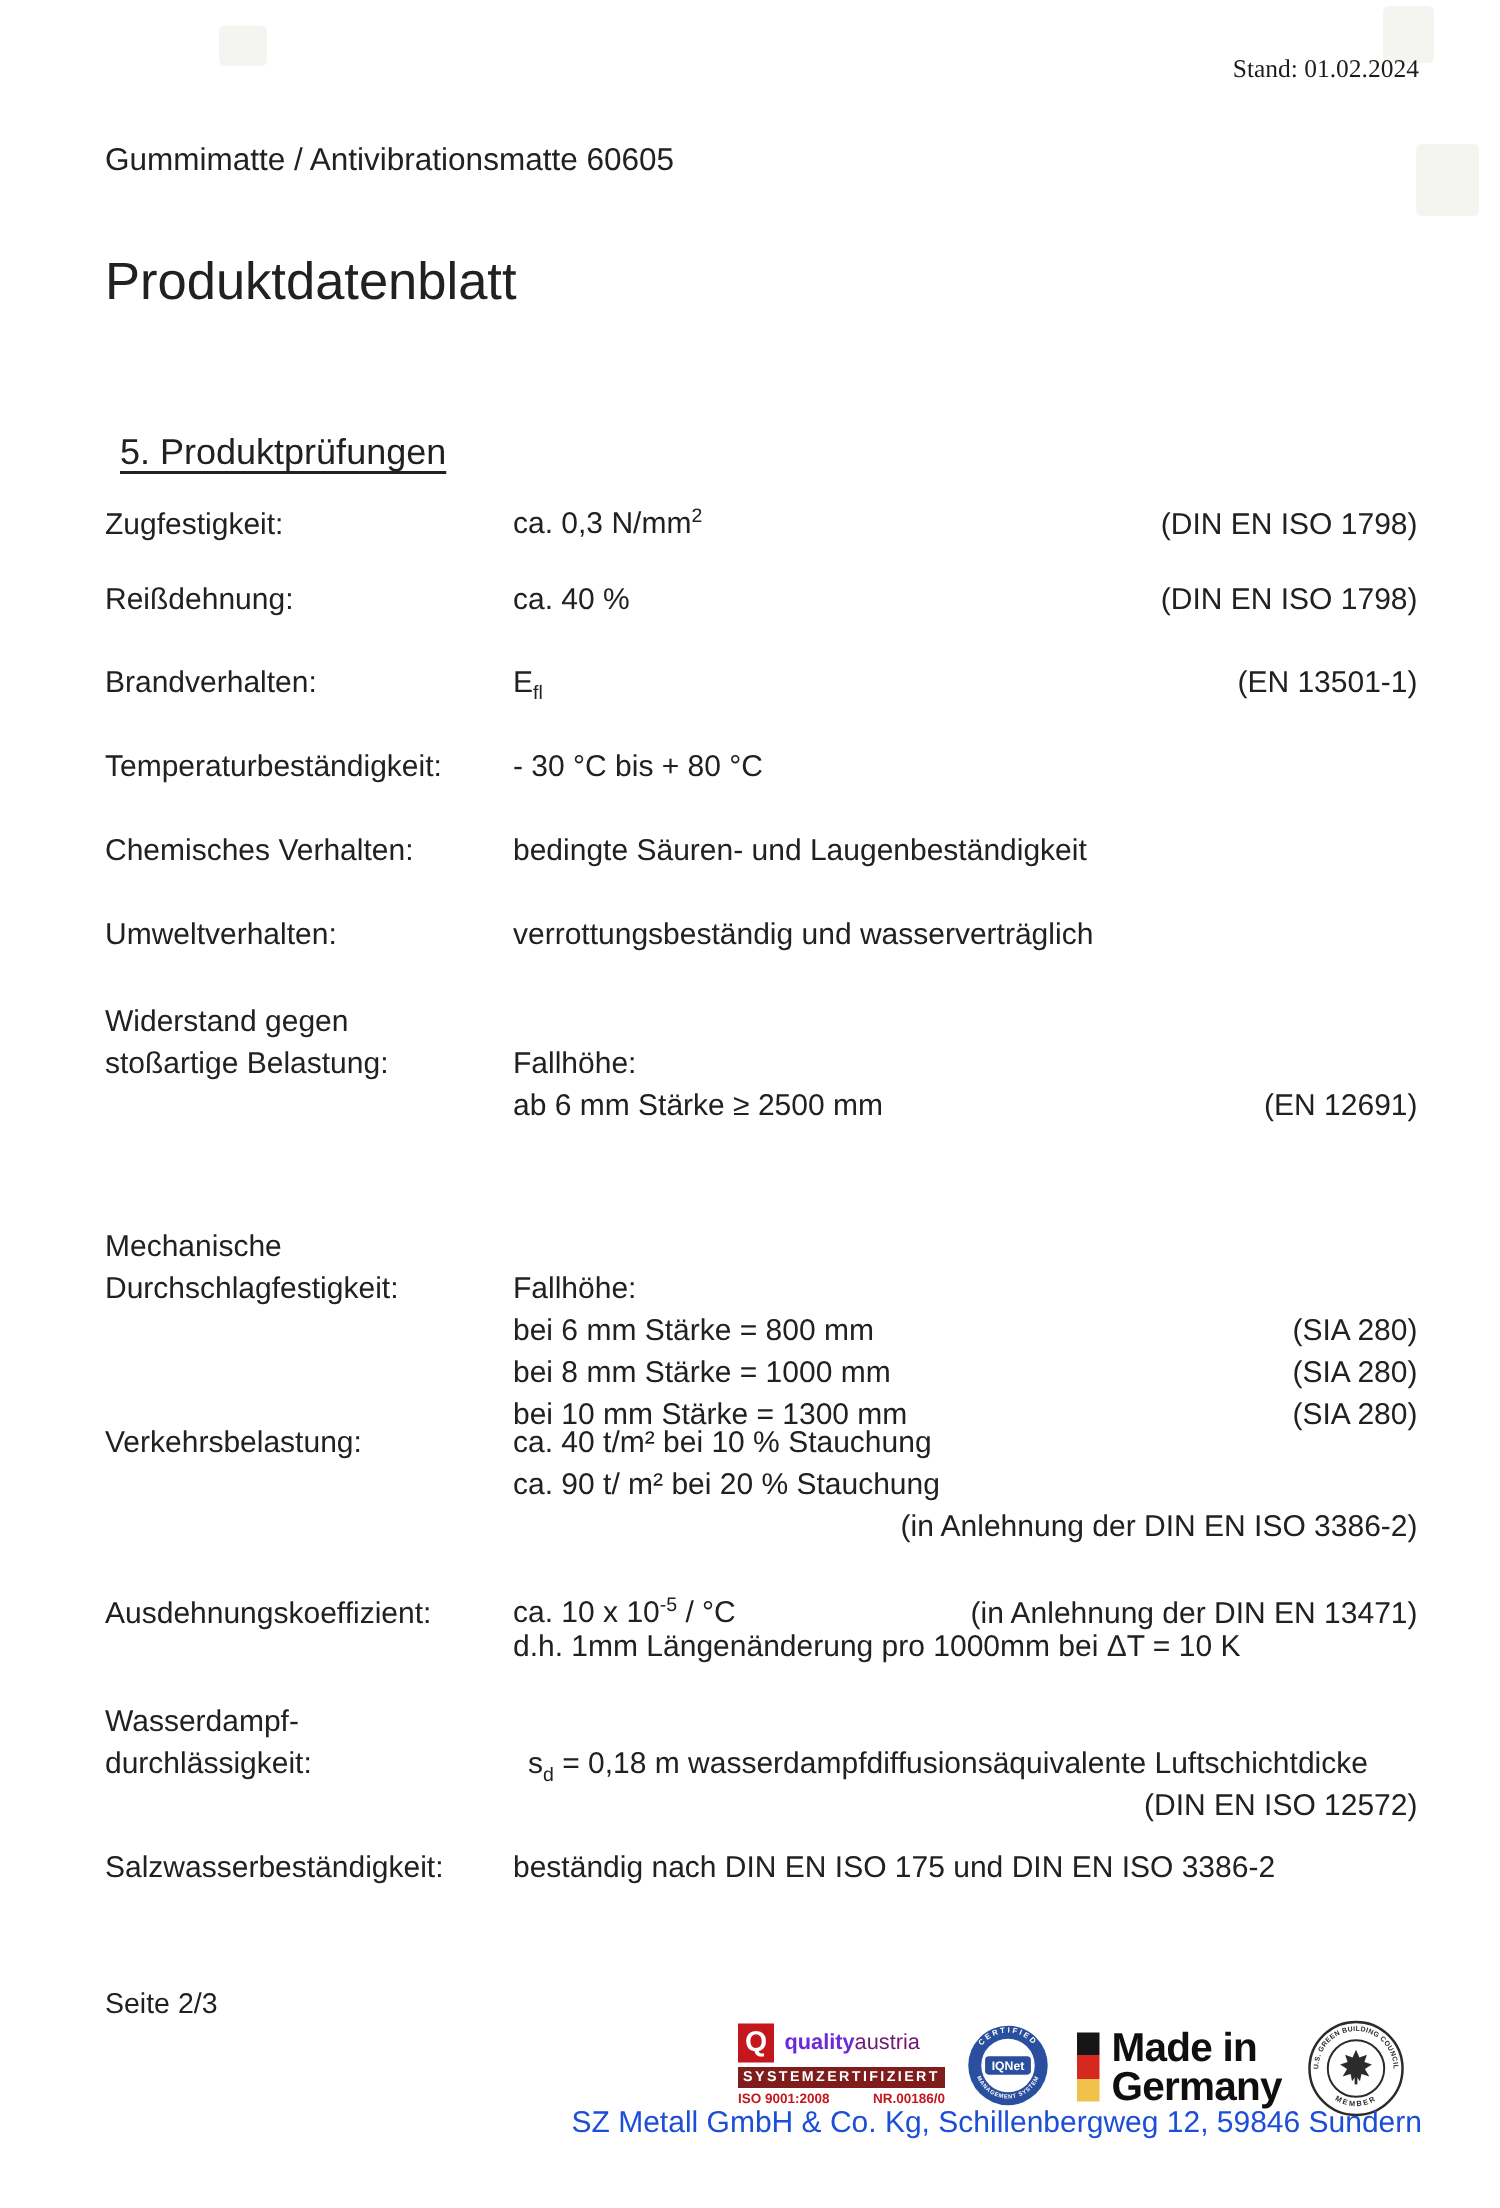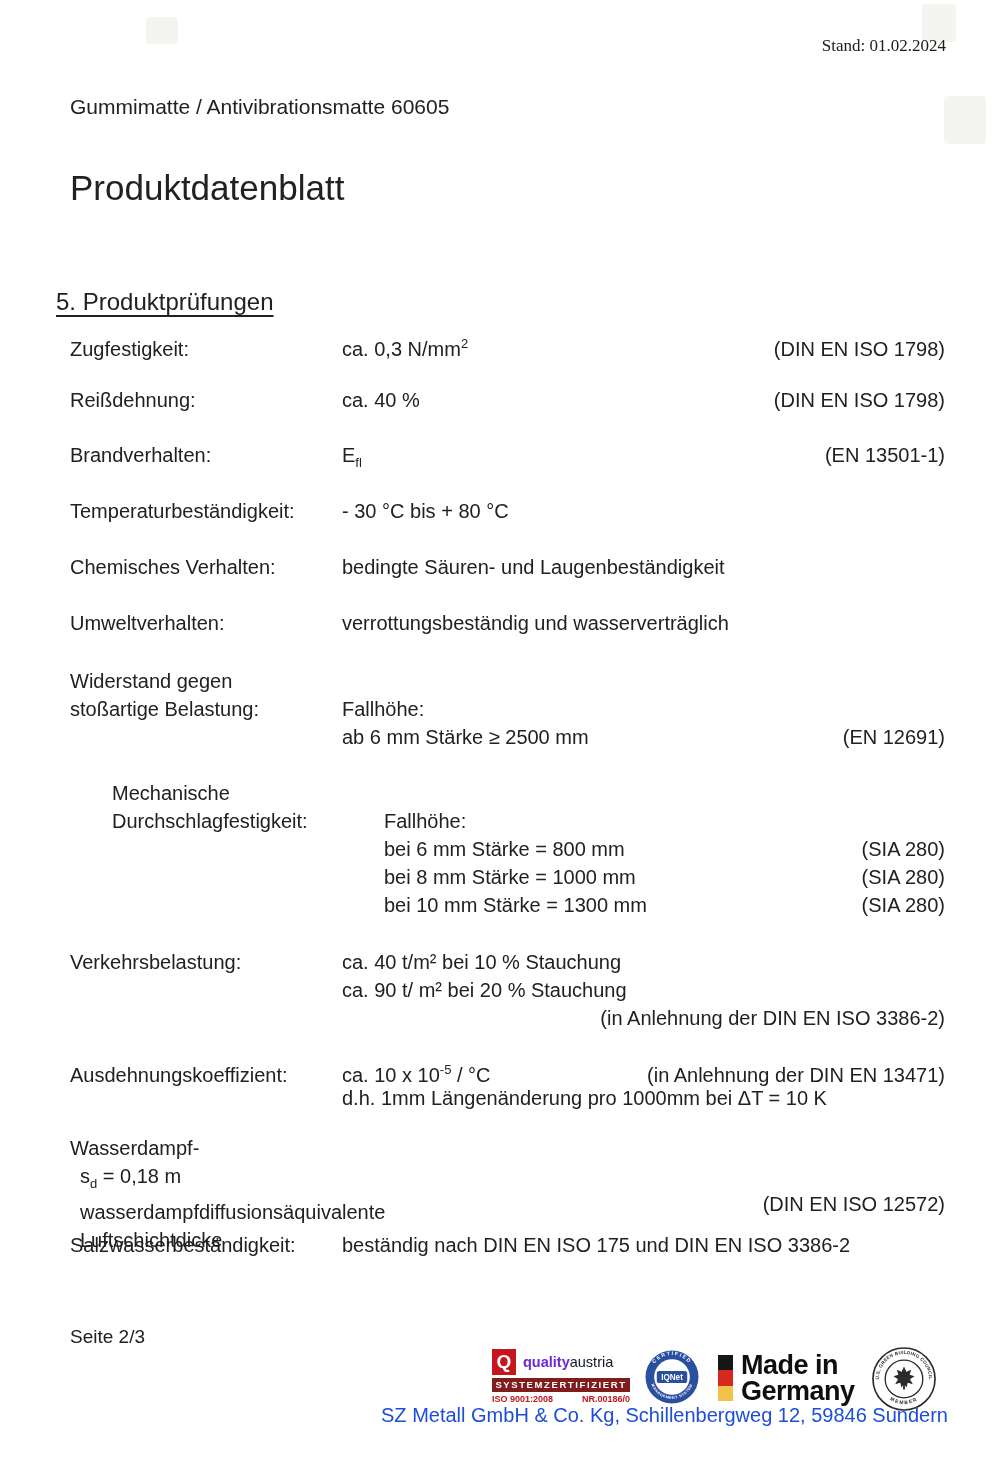--- a/index.html
+++ b/index.html
@@ -5,40 +5,40 @@
   html,body{margin:0;padding:0;background:#ffffff;}
   .page{position:relative;width:1000px;height:1472px;background:#ffffff;
         font-family:"Liberation Sans",sans-serif;color:#212121;overflow:hidden;}
 
   .artifact{position:absolute;background:#f4f4f1;border-radius:4px;}
 
   .stand{position:absolute;top:36px;right:54px;font-family:"Liberation Serif",serif;
          font-size:17px;color:#1c1c1c;}
   .product{position:absolute;top:95px;left:70px;font-size:21px;}
   .title{position:absolute;top:168px;left:70px;font-size:35px;font-weight:400;margin:0;}
-  .section{position:absolute;top:288px;left:56px;font-size:24px;font-weight:400;margin:0;
+  .section{position:absolute;top:288px;left:80px;font-size:24px;font-weight:400;margin:0;
            text-decoration:underline;text-decoration-thickness:2px;text-underline-offset:5px;}
 
   .row{position:absolute;left:70px;right:55px;}
   .l{display:grid;grid-template-columns:272px 1fr auto;height:28px;line-height:28px;
      font-size:20px;align-items:baseline;}
   .c3{text-align:right;}
   .c2 sup{font-size:13px;}
   .c2 sub{font-size:13px;}
   .ind{padding-left:10px;}
 
   .pagenum{position:absolute;top:1326px;left:70px;font-size:19px;}
 
   
   .qa{position:absolute;left:492px;top:1349px;width:138px;}
   .qa-top{display:flex;align-items:center;gap:7px;}
   .qa-q{width:24px;height:26px;background:#c4161c;color:#fff;font-weight:bold;font-size:19px;
         display:flex;align-items:center;justify-content:center;}
   .qa-b1{font-weight:bold;color:#6d28d9;font-size:14.5px;}
-  .qa-b2{color:#0f172a;font-size:14.5px;}
+  .qa-b2{color:#701a75;font-size:14.5px;}
   .qa-bar{margin-top:3px;background:#7f1d1d;color:#fff;font-size:9.5px;font-weight:bold;
           letter-spacing:1.6px;text-align:center;padding:1px 0 2px 0;}
   .qa-iso{display:flex;justify-content:space-between;color:#c4161c;font-size:9px;
           font-weight:bold;margin-top:2px;gap:15px;}
 
   .iqnet{position:absolute;left:645px;top:1350px;width:54px;height:54px;}
   .iq-arc{fill:#ffffff;font-weight:bold;}
 
   .mig{position:absolute;left:718px;top:1352px;display:flex;}
   .mig-flag{width:15px;height:46px;display:flex;flex-direction:column;margin-right:8px;margin-top:3px;}
@@ -125,21 +125,21 @@
       <div class="c2">Fallhöhe:</div>
       <div class="c3"></div>
     </div>
     <div class="l">
       <div class="c1"></div>
       <div class="c2">ab 6 mm Stärke ≥ 2500 mm</div>
       <div class="c3">(EN 12691)</div>
     </div>
   </div>
 
-  <div class="row" style="top:779px;margin-left:42px;">
+  <div class="row" style="top:817px;">
     <div class="l">
       <div class="c1">Mechanische</div>
       <div class="c2"></div>
       <div class="c3"></div>
     </div>
     <div class="l">
       <div class="c1">Durchschlagfestigkeit:</div>
       <div class="c2">Fallhöhe:</div>
       <div class="c3"></div>
     </div>
@@ -191,20 +191,21 @@
     </div>
   </div>
 
   <div class="row" style="top:1134px;">
     <div class="l">
       <div class="c1">Wasserdampf-</div>
       <div class="c2"></div>
       <div class="c3"></div>
     </div>
     <div class="l">
+      <div class="c1">durchlässigkeit:</div>
       <div class="c2 ind"><span>s</span><sub>d</sub><span> = 0,18 m wasserdampfdiffusionsäquivalente Luftschichtdicke</span></div>
       <div class="c3"></div>
     </div>
     <div class="l">
       <div class="c1"></div>
       <div class="c2"></div>
       <div class="c3">(DIN EN ISO 12572)</div>
     </div>
   </div>
 

